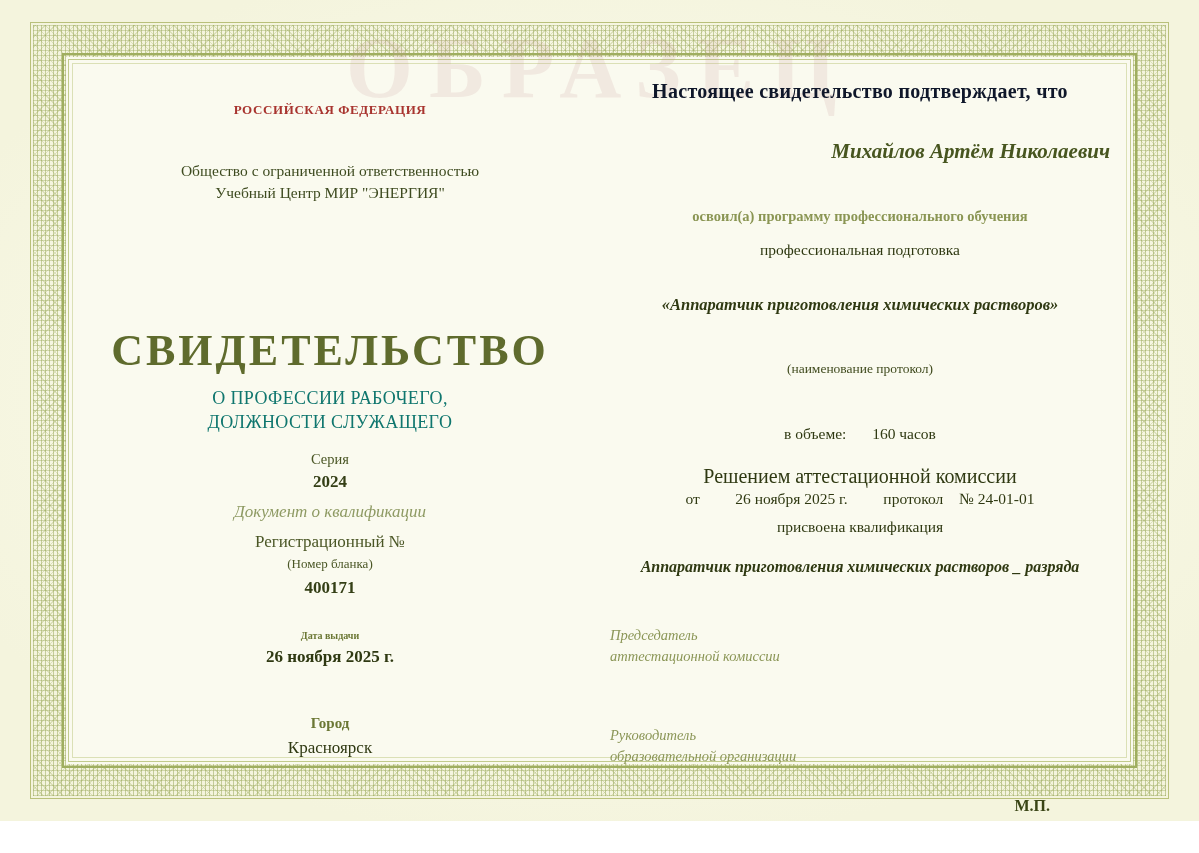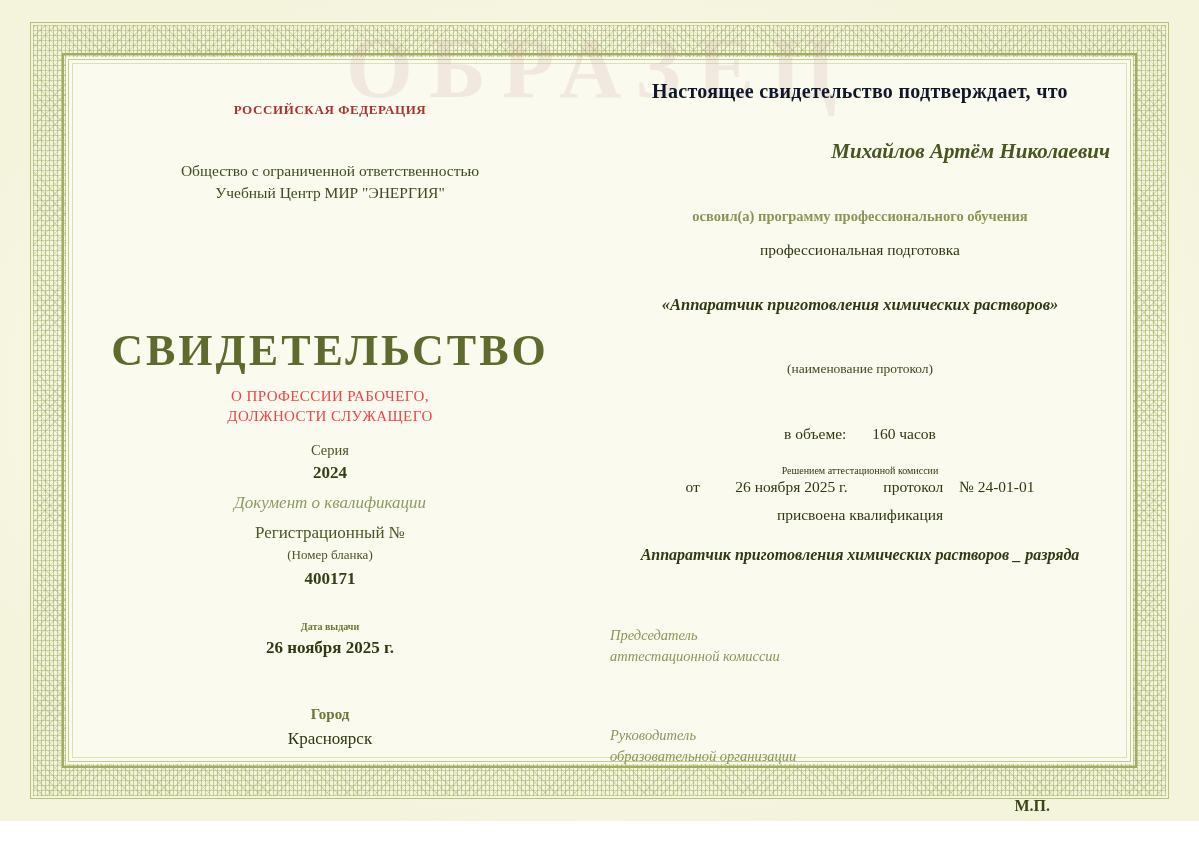--- a/index.html
+++ b/index.html
@@ -183,23 +183,23 @@
   .big-title {
     margin-top: 120px;
     font-size: 44px;
     font-weight: bold;
     letter-spacing: 3px;
     color: #5f6b2d;
     font-family: "Liberation Serif", serif;
   }
   .sub-title {
     margin-top: 10px;
-    font-size: 15px;
+    font-size: 18px;
     line-height: 1.35;
-    color: #ef4444;
+    color: #0f766e;
     letter-spacing: .4px;
   }
   .series-label {
     margin-top: 16px;
     font-size: 14.5px;
     color: #4a5625;
   }
   .series-value {
     margin-top: 4px;
     font-size: 17px;
@@ -291,21 +291,21 @@
     color: #3f4a1d;
   }
   .volume-row {
     margin-top: 48px;
     font-size: 15.5px;
     color: #2f3912;
   }
   .volume-row .gap { display:inline-block; width: 18px; }
   .decision {
     margin-top: 22px;
-    font-size: 10px;
+    font-size: 20px;
     color: #2f3912;
   }
   .decision-row2 {
     margin-top: 2px;
     font-size: 15.5px;
     color: #2f3912;
   }
   .decision-row2 .pre { display:inline-block; width:46px; text-align:left; }
   .decision-row2 .sp { display:inline-block; width: 28px; }
   .assigned {

